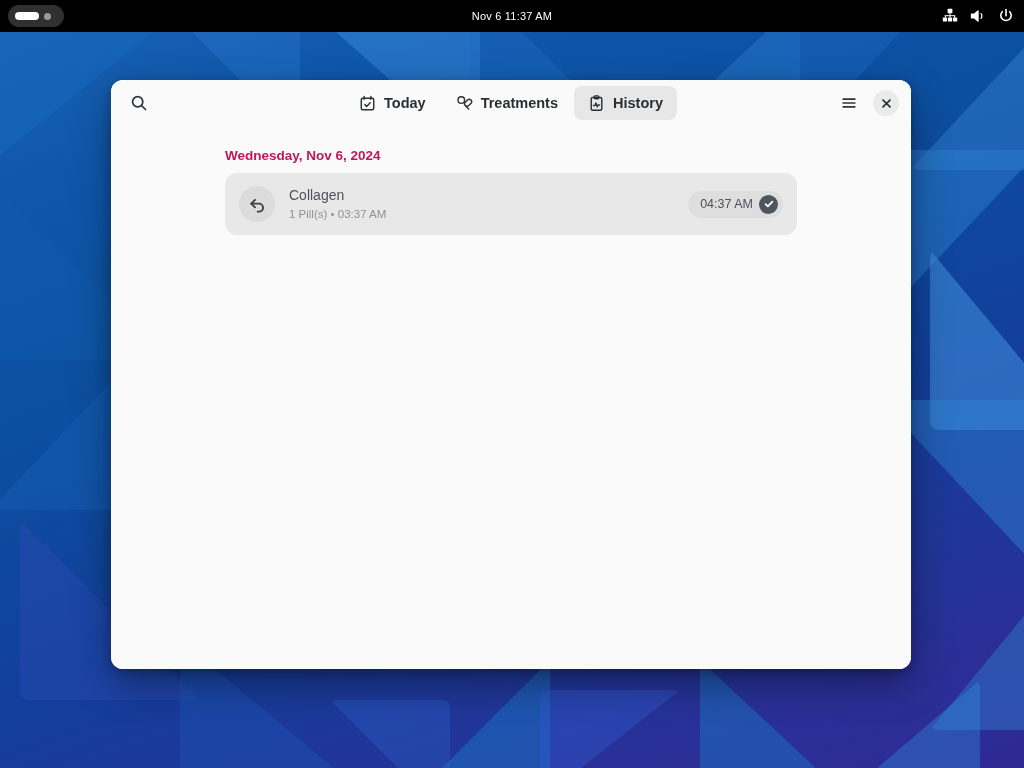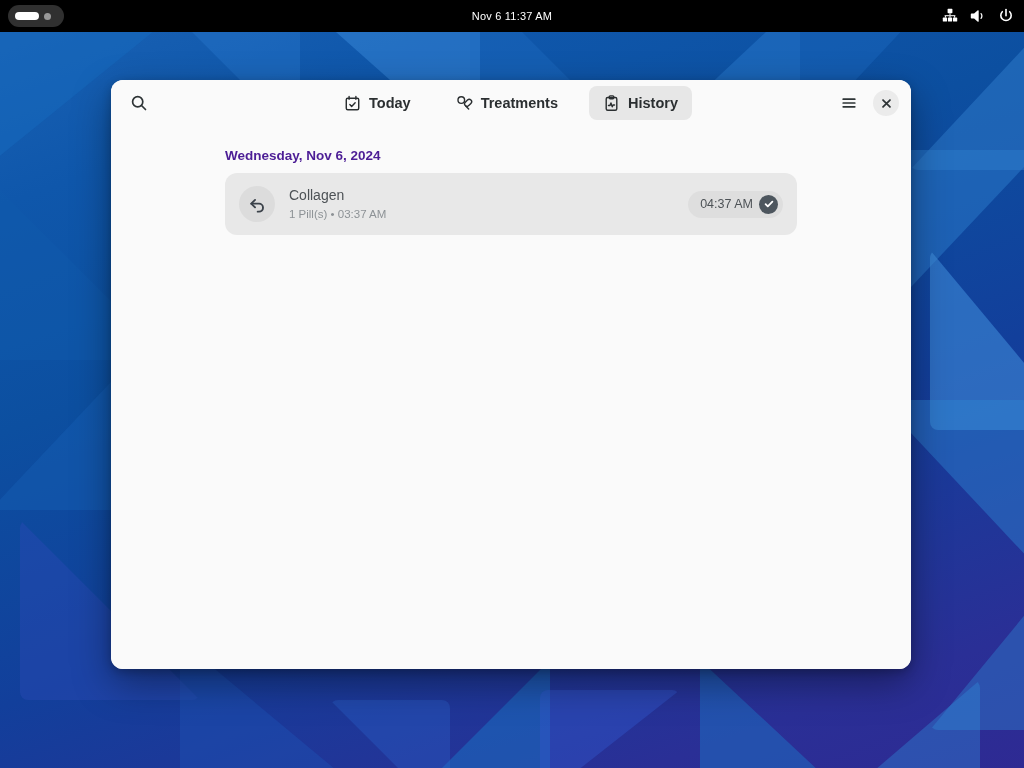--- a/index.html
+++ b/index.html
@@ -118,21 +118,21 @@
     display: flex; align-items: center; gap: 8px;
   }
 
   
   #view-switcher {
     position: absolute;
     left: 0; right: 0;
     display: flex;
     justify-content: center;
     align-items: center;
-    gap: 17px;
+    gap: 2px;
     pointer-events: none;
   }
   .tab {
     pointer-events: auto;
     display: flex;
     align-items: center;
     gap: 8px;
     height: 34px;
     padding: 0 14px;
     border-radius: 8px;
@@ -152,21 +152,21 @@
   #content {
     flex: 1 1 auto;
     padding: 22px 0 0 0;
     overflow-y: auto;
     background: #fafafa;
   }
   #date-heading {
     margin: 0 0 10px 114px;
     font-size: 13.5px;
     font-weight: 700;
-    color: #4c1d95;
+    color: #be185d;
   }
   #history-list {
     margin: 0 114px;
     list-style: none;
   }
   .history-row {
     display: flex;
     align-items: center;
     gap: 14px;
     background: #e8e8e8;

